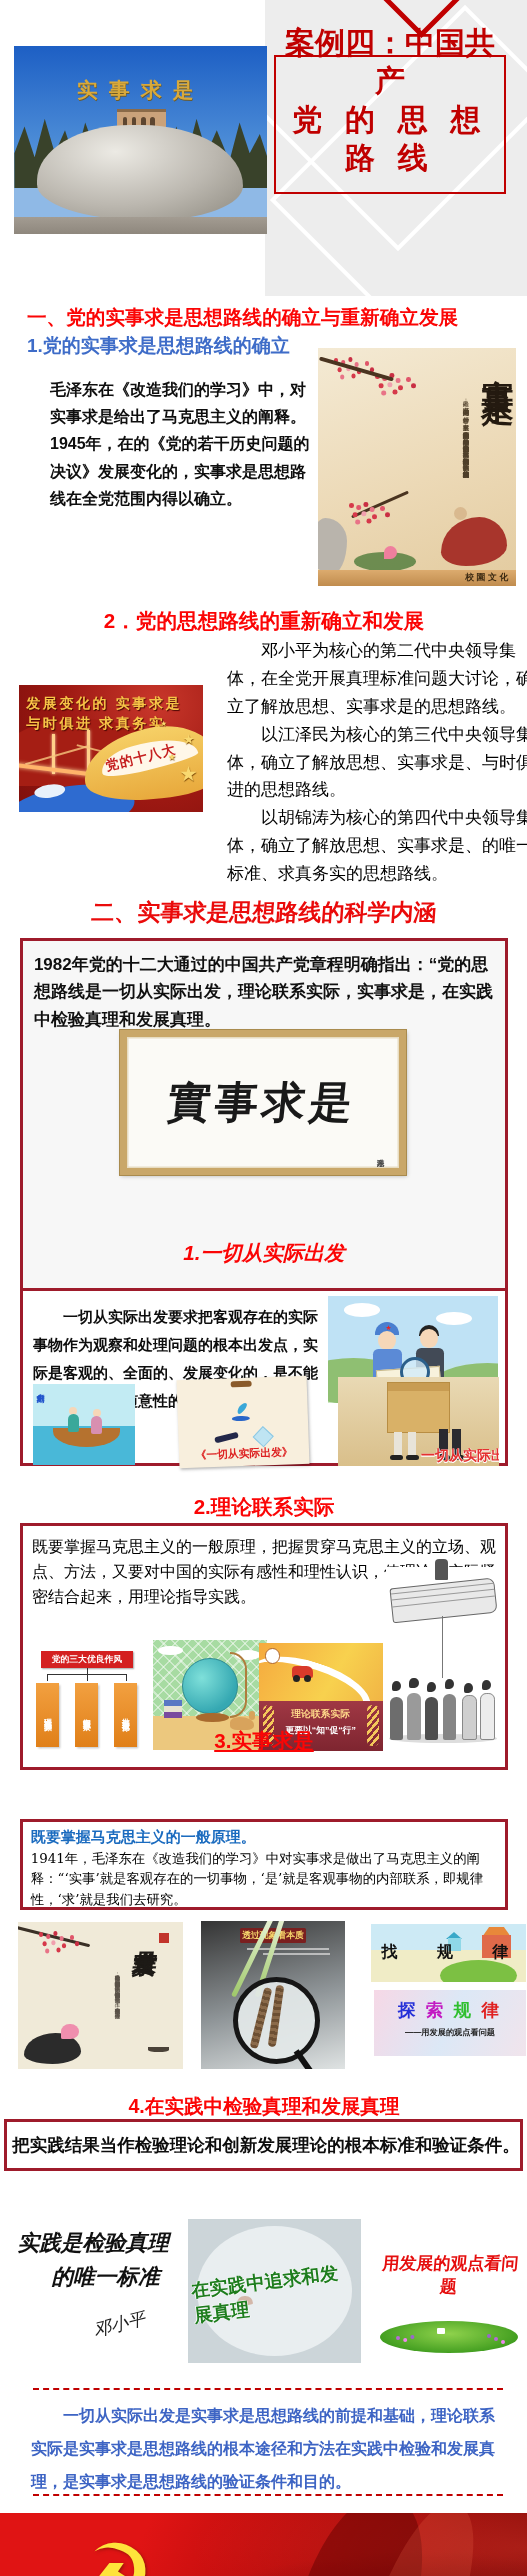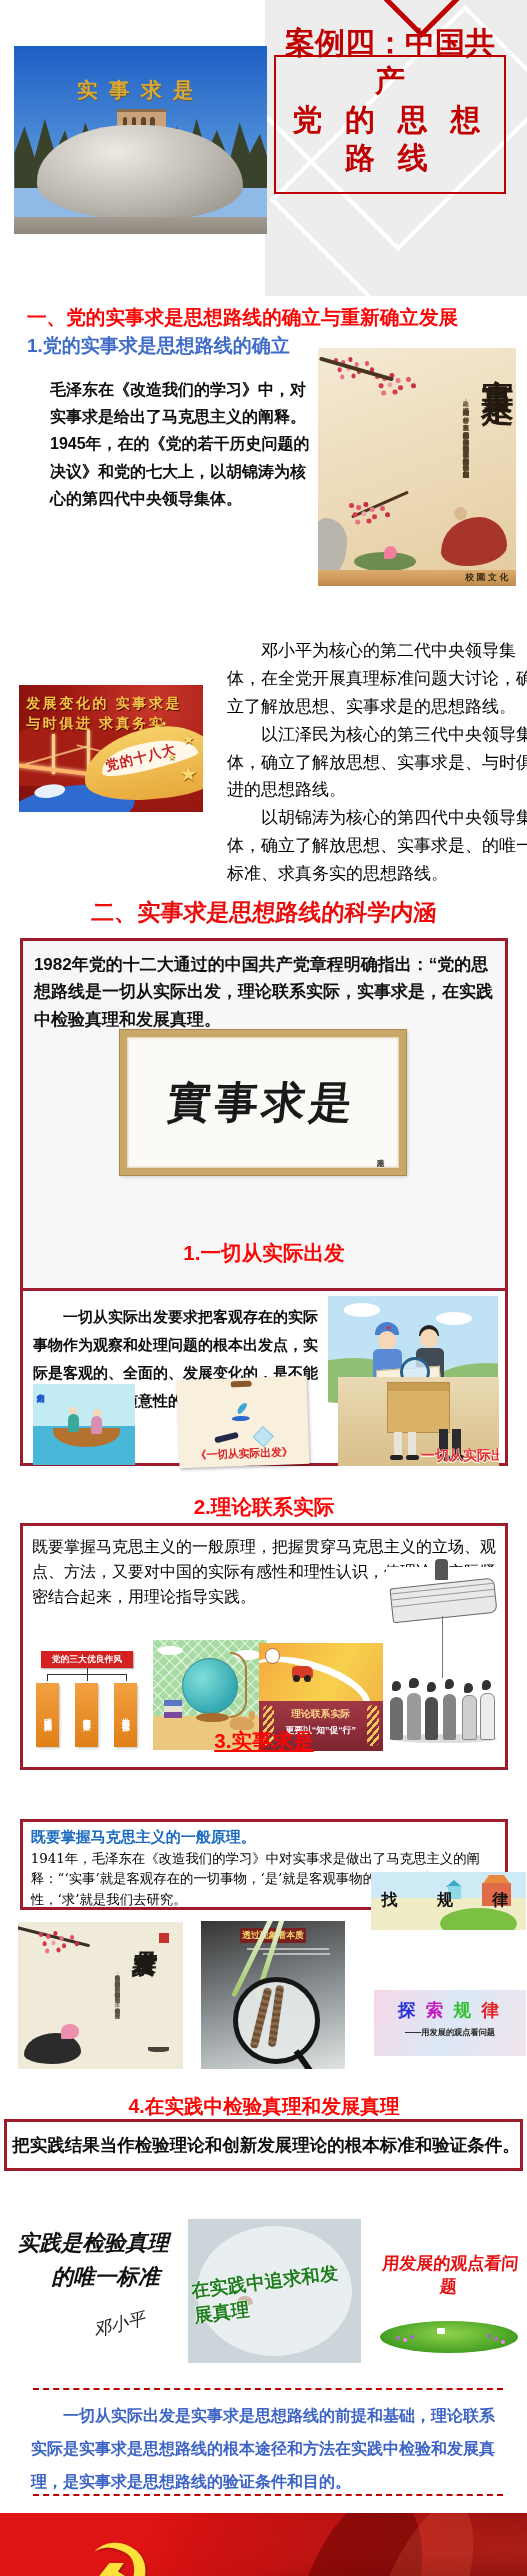--- a/index.html
+++ b/index.html
@@ -193,21 +193,21 @@
   .magni-img{left:201px;top:1921px;width:144px;height:148px;overflow:hidden;
              background:linear-gradient(165deg,#343434,#8f9598 55%,#dfe3e3);}
   .mg-title{position:absolute;left:0;top:7.2px;width:100%;text-align:center;}
   .mg-title span{display:inline-block;background:#7a1f1f;color:#f4d36a;font-weight:bold;font-size:8.8px;padding:1.5px 2.1px;margin:0 0.5px;border-radius:1.5px;}
   .mg-sub{position:absolute;height:1.5px;background:#cfcfcf;opacity:.8;}
   .stalk{position:absolute;width:5.2px;height:88px;background:linear-gradient(#e9f3d8,#9fc86a);border-radius:2.6px;}
   .mg-circle{position:absolute;left:32px;top:56px;width:77px;height:77px;border:5.2px solid #161616;border-radius:50%;
              background:rgba(228,233,233,.92);}
   .twig{position:absolute;width:8.2px;height:62px;background:repeating-linear-gradient(#8a6a4a 0 3.1px,#6c4f33 3.1px 6.2px);border-radius:4.1px;}
   .mg-handle{position:absolute;left:101px;top:127px;width:6.2px;height:31px;background:#111;transform:rotate(-35deg);}
-  .guilv-img{left:371px;top:1872px;width:155px;height:58px;overflow:hidden;background:linear-gradient(#cdeaf5 45%,#f0ecc6 45%);}
+  .guilv-img{left:371px;top:1924px;width:155px;height:58px;overflow:hidden;background:linear-gradient(#cdeaf5 45%,#f0ecc6 45%);}
   .gl-bush{position:absolute;right:9.3px;bottom:-9.3px;width:77px;height:31px;background:#7cc043;border-radius:50%;}
   .gl-house1{position:absolute;left:77px;top:14.4px;width:13.4px;height:12.4px;background:#8fd8e8;}
   .gl-roof1{position:absolute;left:75px;top:8.2px;width:0;height:0;border-left:8.8px solid transparent;border-right:8.8px solid transparent;border-bottom:7.2px solid #3aa8c8;}
   .gl-house2{position:absolute;left:111px;top:11.3px;width:29px;height:23px;background:#e06a4a;}
   .gl-roof2{position:absolute;left:107px;top:3.1px;width:37px;height:9.3px;background:#e8883a;clip-path:polygon(12% 100%,30% 0,70% 0,88% 100%);}
   .gl-text{position:absolute;left:0;top:17.5px;width:100%;text-align:center;font-size:16px;font-weight:bold;color:#111;letter-spacing:17.5px;text-indent:10.3px;}
   .tansuo-img{left:374px;top:1990px;width:152px;height:66px;overflow:hidden;
               background:linear-gradient(115deg,#f6d8e6,#dce8f6 50%,#f1e4ec);}
   .ts-chars{position:absolute;left:0;top:8.2px;width:100%;text-align:center;font-size:17.5px;font-weight:bold;
             font-family:"DejaVu Serif",serif;letter-spacing:10.3px;text-indent:7.2px;}
@@ -275,39 +275,40 @@
   </div>
   <div class="abs titlebox">
     <div class="t1">案例四：中国共产</div>
     <div class="t2">党 的 思 想 路 线</div>
   </div>
 
   <div class="abs s1-heading">一、党的实事求是思想路线的确立与重新确立发展</div>
   <div class="abs s1-sub">1.党的实事求是思想路线的确立</div>
   <div class="abs s1-body">
     <p>毛泽东在《改造我们的学习》中，对实事求是给出了马克思主义的阐释。</p>
-    <p>1945年，在的《党的若干历史问题的决议》和党的七大上，以胡锦涛为核心的第四代中央领导集体。</p>
+    <p>1945年，在的《党的若干历史问题的决议》发展变化的，实事求是思想路线在全党范围内得以确立。</p>
   </div>
   <div class="abs poster">
     <div class="blossom" style="left:15.5px;top:10.3px;"></div>
     <div class="blossom" style="left:57px;top:26px;"></div>
     <div class="branch" style="left:0;top:18.5px;width:77px;height:3.6px;transform:rotate(16deg);"></div>
     <div class="branch" style="left:31px;top:155px;width:62px;height:3.1px;transform:rotate(-24deg);"></div>
     <div class="blossom" style="left:31px;top:155px;"></div>
     <div class="poster-rock"></div>
     <div class="lotus-pad"></div>
     <div class="lotus-flw"></div>
     <div class="poster-cols">出处：《汉书·河间献王刘德传》：“修学好古，实事求是”。原本指一种严谨的治学态度和方法，是一个经学和考据学的命题，也是中国古代学者治学治史的座右铭。现指从实际对象出发，探求事物的内部联系及其发展的规律性，认识事物的本质。很多高等院校都把此作为自己学校的校训。</div>
     <div class="poster-big">實事求是</div>
     <div class="sage-head"></div>
     <div class="sage"></div>
     <div class="poster-strip"></div>
     <div class="poster-label">校園文化</div>
   </div>
 
+  <div class="abs s2-heading">2．党的思想路线的重新确立和发展</div>
   <div class="abs banner18">
     <div class="mountain"></div>
     <div class="b18-title">
       <span>发展变化的 实事求是</span><br>
       <span>与时俱进 求真务实</span>
     </div>
     <div class="tower" style="left:33px;bottom:38px;"></div>
     <div class="tower" style="left:68px;bottom:42px;"></div>
     <div class="cable" style="left:5.2px;bottom:57px;width:67px;transform:rotate(-16deg);"></div>
     <div class="cable" style="left:57px;bottom:60px;width:57px;transform:rotate(14deg);"></div>
@@ -332,21 +333,21 @@
 
   <div class="abs s3-heading">二、实事求是思想路线的科学内涵</div>
   <div class="abs bigbox box1">
     <div class="box1-text">1982年党的十二大通过的中国共产党章程明确指出：“党的思想路线是一切从实际出发，理论联系实际，实事求是，在实践中检验真理和发展真理。</div>
     <div class="frame">
       <div class="frame-text">實事求是</div>
       <div class="frame-sign">毛泽东题</div>
     </div>
   </div>
 
-  <div class="abs pt-heading" style="top:1239px;">1.一切从实际出发</div>
+  <div class="abs pt-heading" style="top:1239px;font-style:italic;">1.一切从实际出发</div>
   <div class="abs bigbox box2">
     <p class="p1-body">一切从实际出发要求把客观存在的实际事物作为观察和处理问题的根本出发点，实际是客观的、全面的、发展变化的，是不能带有个人主观随意性的。</p>
     <div class="scout">
       <div class="cloud" style="left:15.5px;top:7.2px;"></div>
       <div class="cloud" style="left:108px;top:15.5px;"></div>
       <div class="hill" style="left:-31px;top:62px;"></div>
       <div class="hill" style="left:103px;top:67px;"></div>
       <div class="cap" style="left:47px;top:26px;"></div>
       <div class="capstar" style="left:57px;top:28px;">★</div>
       <div class="face" style="left:50px;top:35px;"></div>

